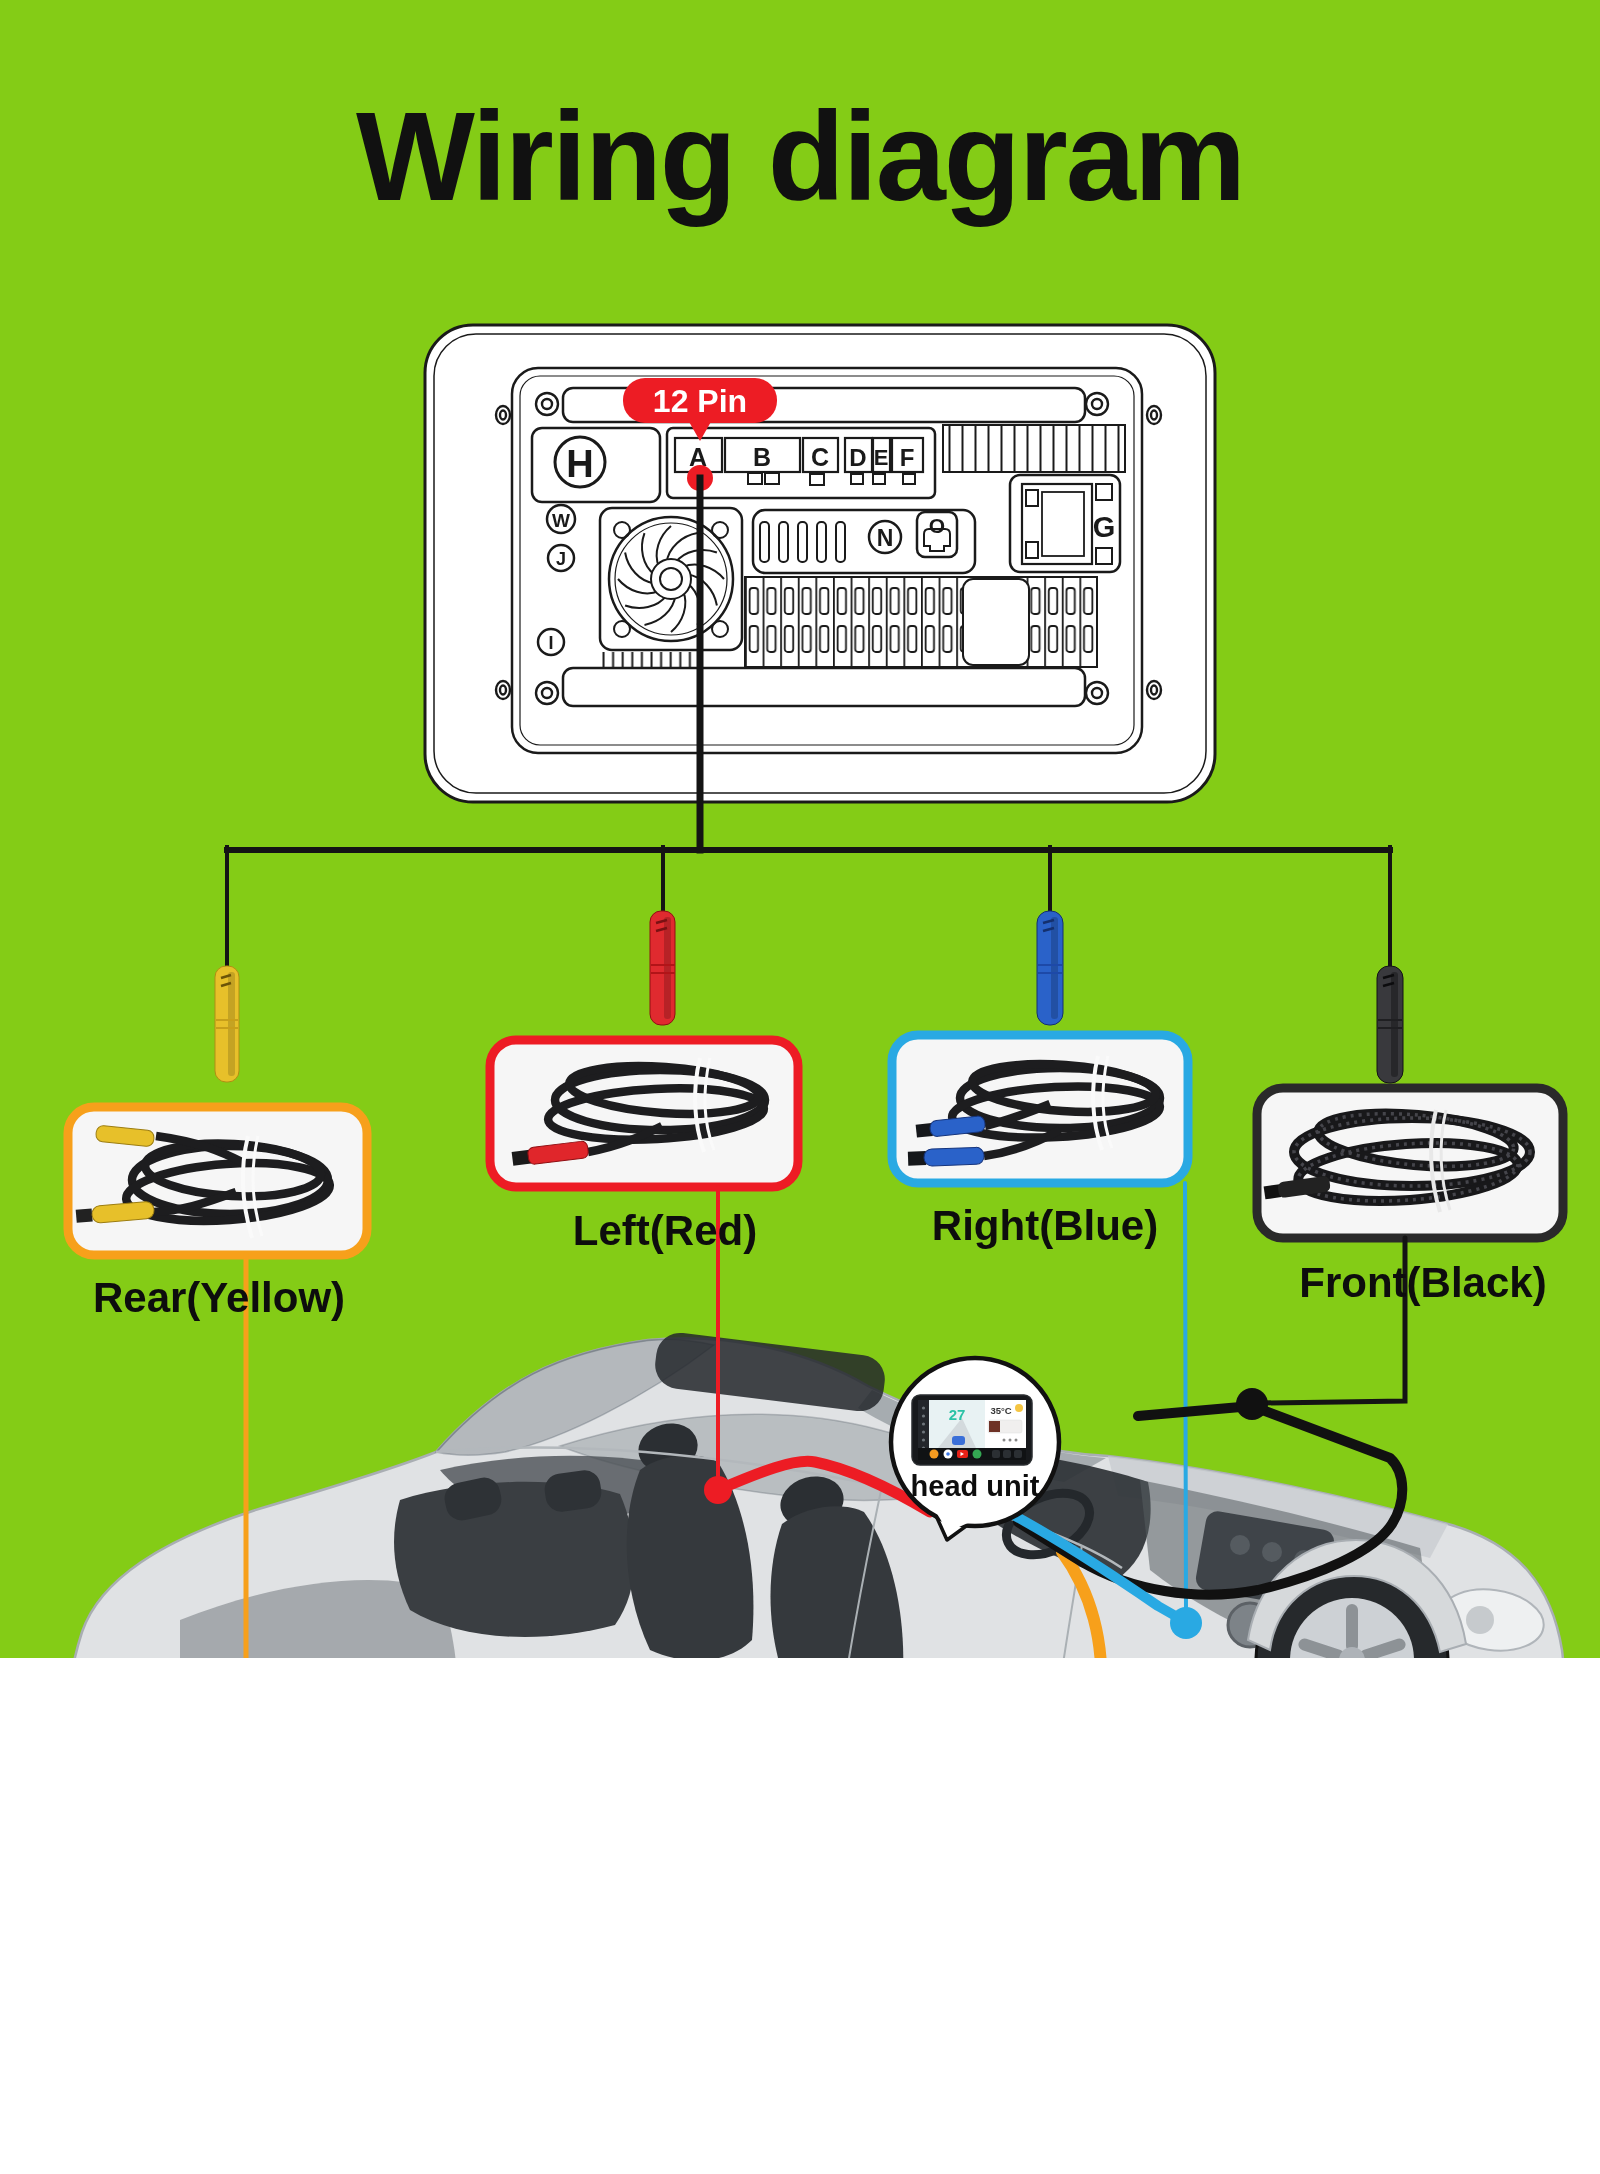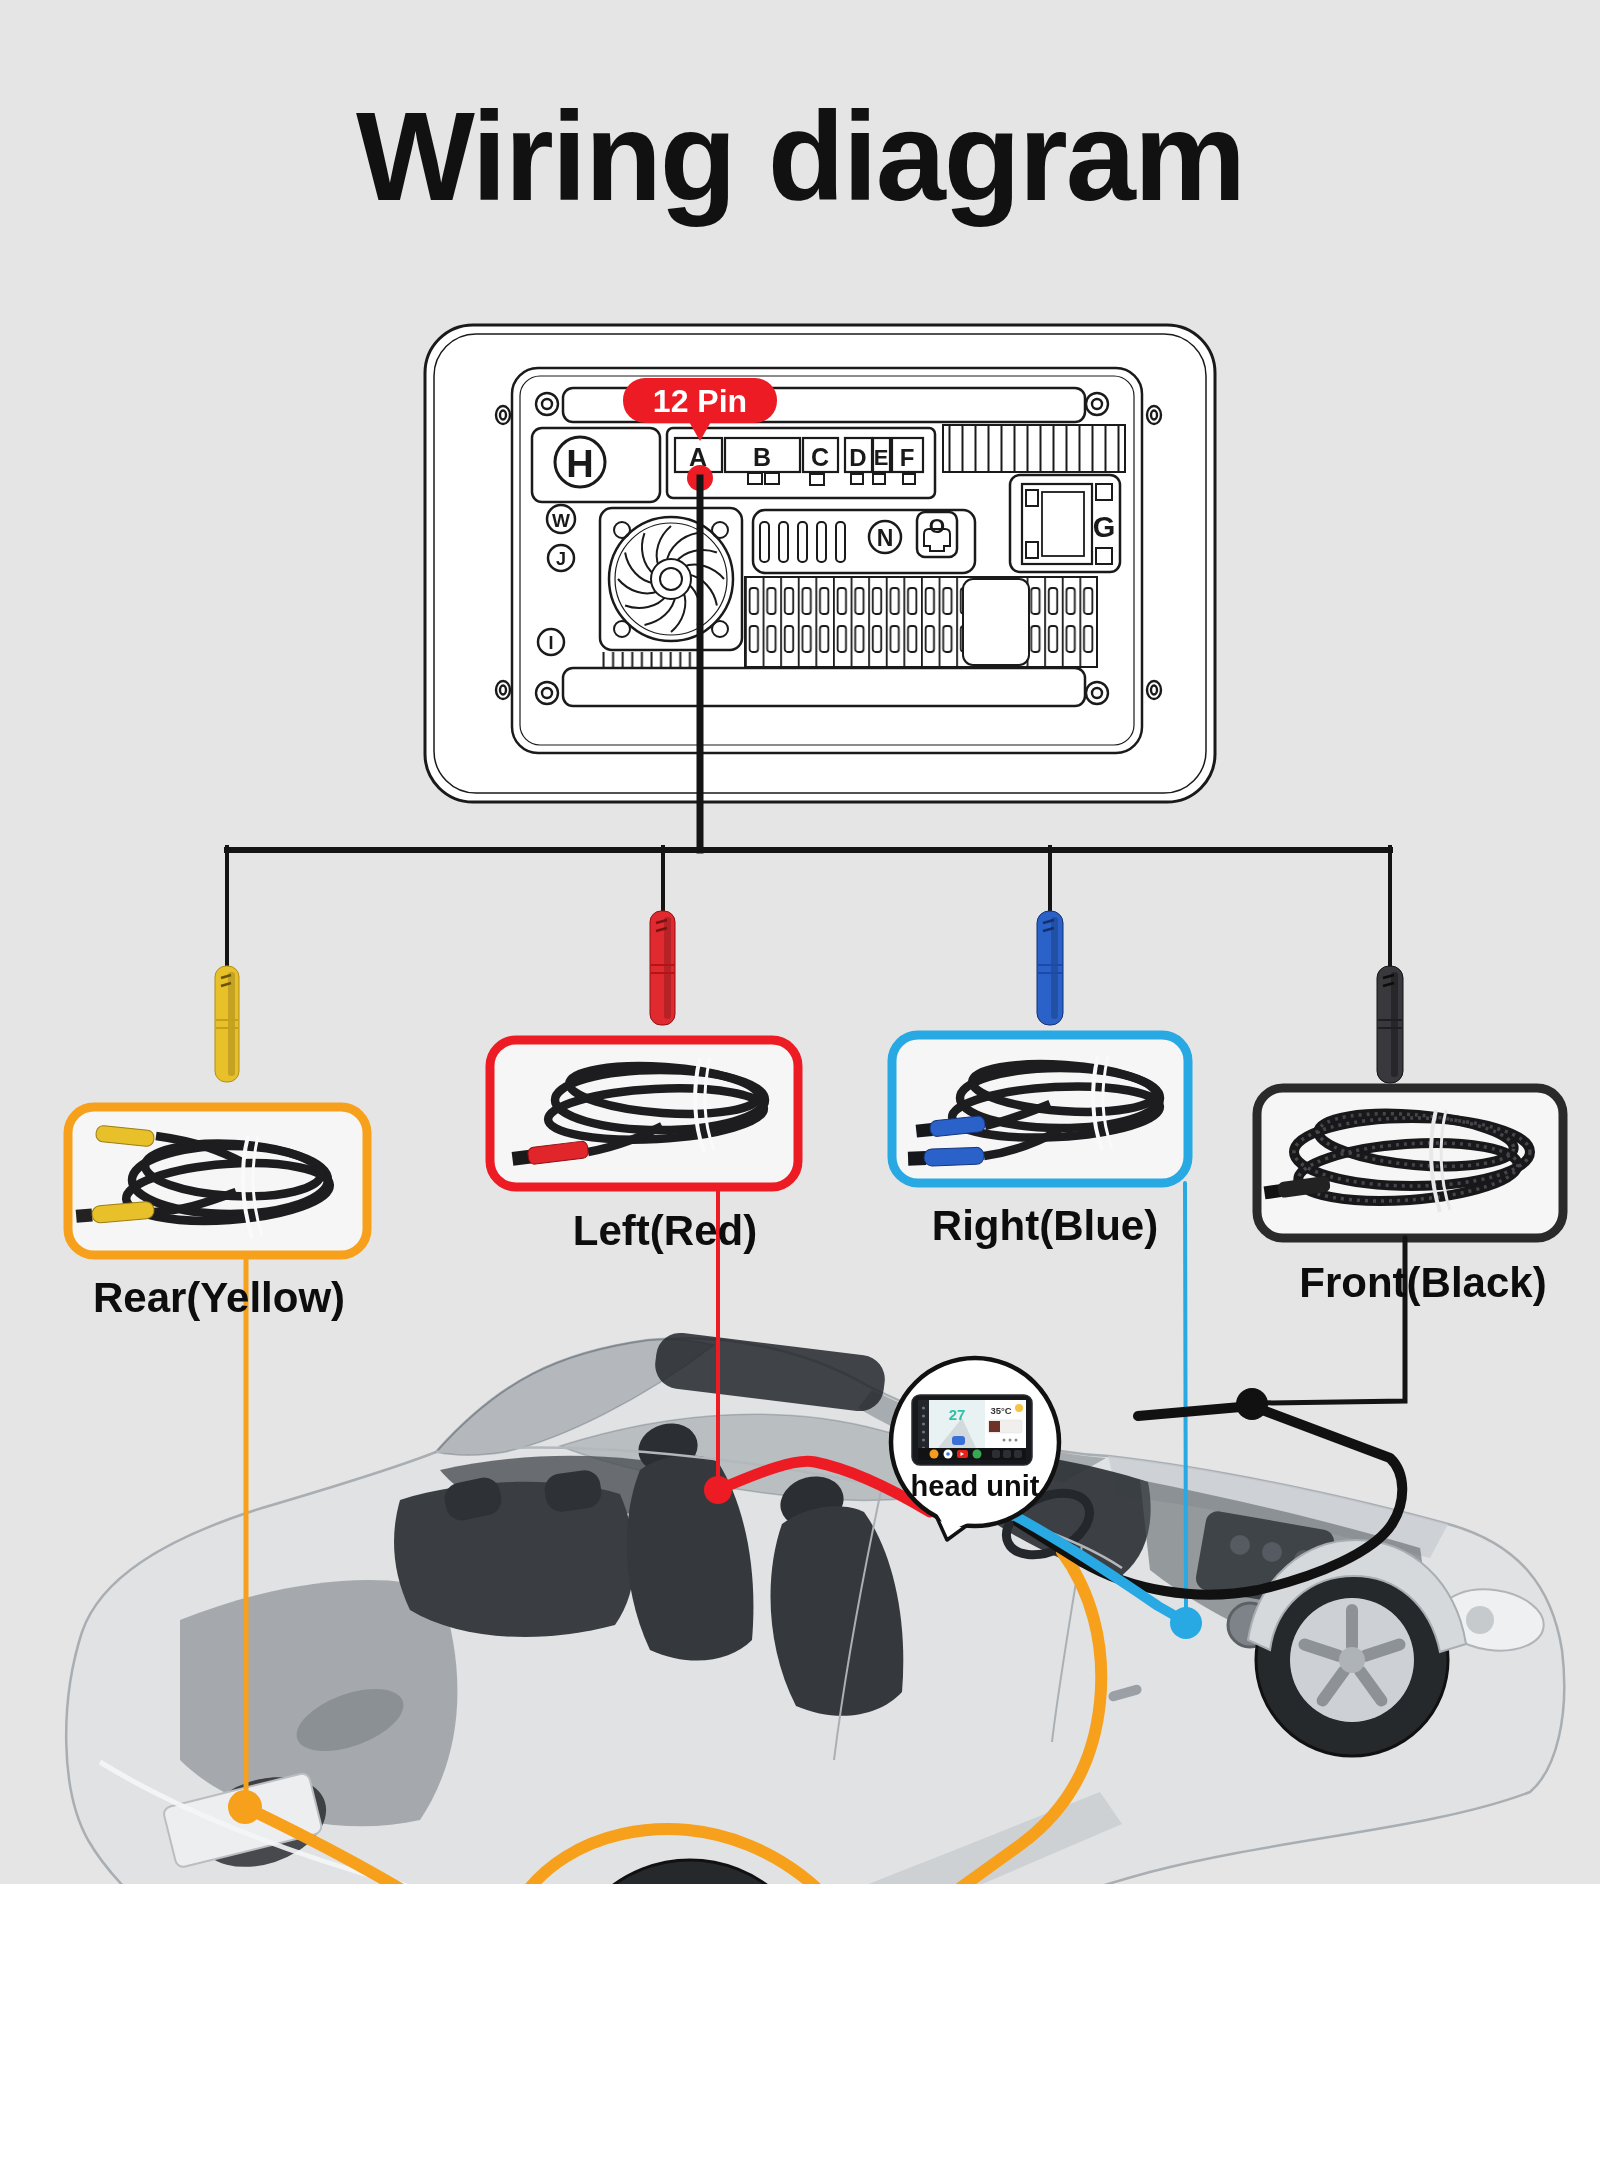--- a/index.html
+++ b/index.html
@@ -1,16 +1,16 @@
 <!DOCTYPE html>
 <html><head>
 <meta charset="utf-8">
 <style>
   html,body{margin:0;padding:0;background:#ffffff;}
-  .page{width:1600px;height:1884px;position:relative;background:#e5e5e5;overflow:hidden;}
+  .page{width:1600px;height:1658px;position:relative;background:#84cc16;overflow:hidden;}
   svg{display:block;}
   text{font-family:"Liberation Sans","DejaVu Sans",sans-serif;}
   .lineart{stroke:#1a1a1a;fill:#ffffff;}
   .lineart-n{stroke:#1a1a1a;fill:none;}
   .portletter{font-weight:bold;fill:#1a1a1a;}
   .biglabel{font-weight:bold;fill:#0d0d0d;}
 </style>
 </head>
 <body>
 

